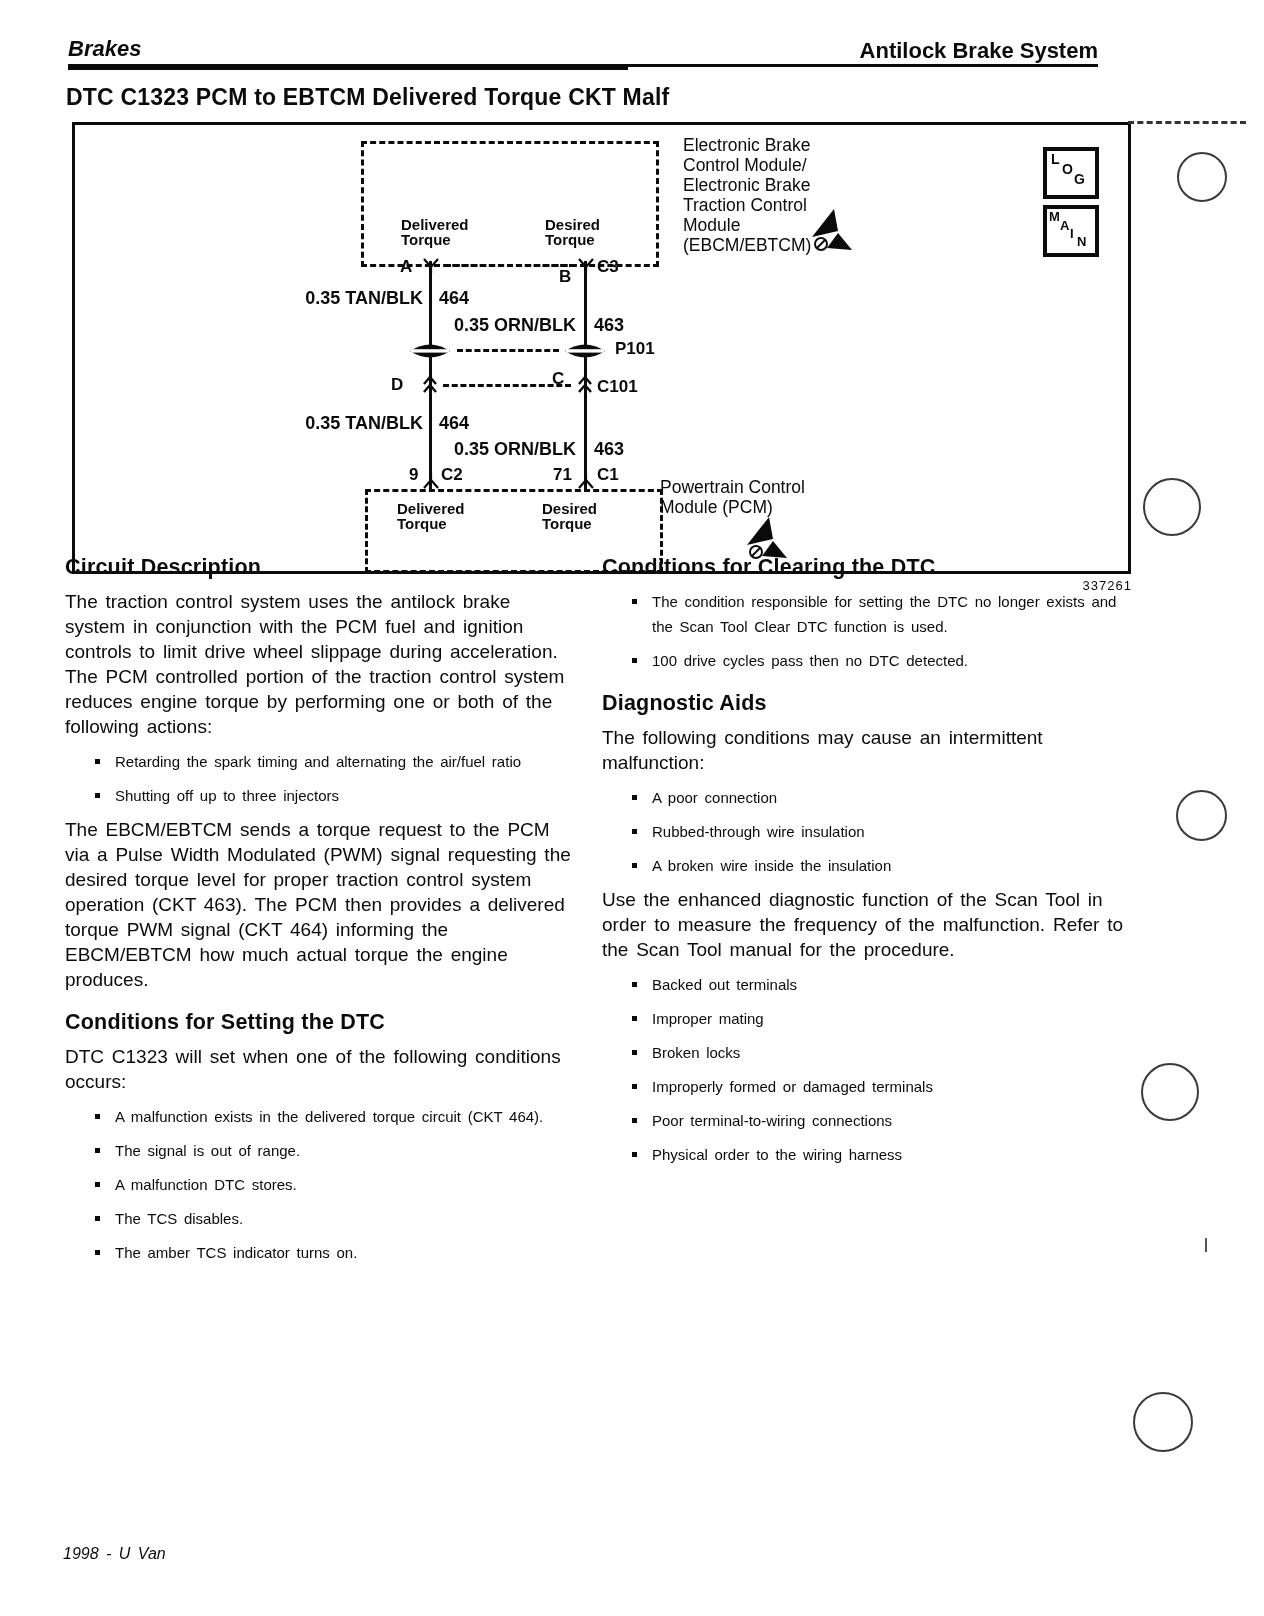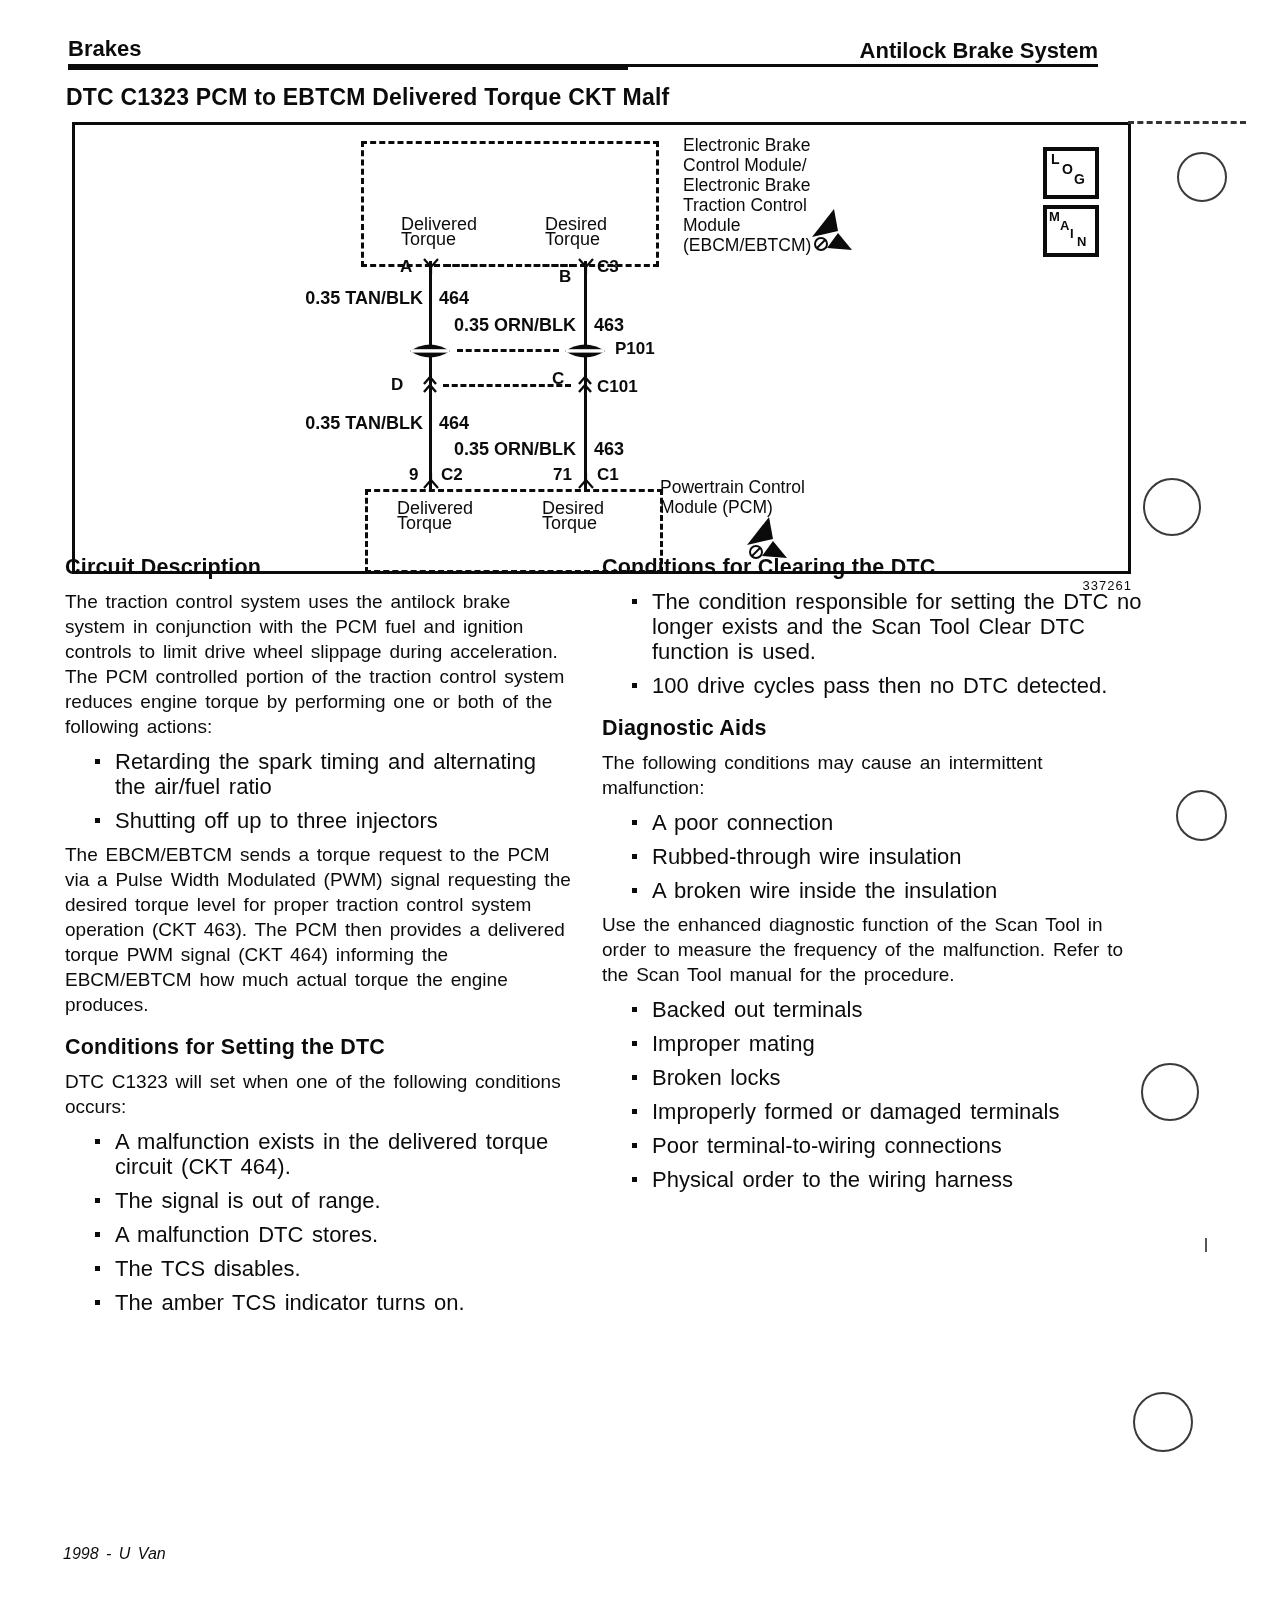--- a/index.html
+++ b/index.html
@@ -1,50 +1,50 @@
 <!DOCTYPE html>
 <html><head>
 <meta charset="utf-8">
 <style>
   html,body{margin:0;padding:0;background:#e8e8e8;}
   .page{position:relative;width:1264px;height:1616px;background:#ffffff;
         font-family:"Liberation Sans", sans-serif;color:#0b0b0b;overflow:hidden;}
   
-  .hdr-left{position:absolute;left:68px;top:36px;font-size:22px;font-weight:bold;}
+  .hdr-left{position:absolute;left:68px;top:36px;font-size:22px;font-weight:bold;font-style:italic;}
   .hdr-right{position:absolute;right:166px;top:38px;font-size:22px;font-weight:bold;}
   .hdr-rule{position:absolute;left:68px;top:64px;width:1030px;height:6px;background:#0b0b0b;}
   .hdr-rule:after{content:"";position:absolute;right:0;top:3px;width:470px;height:3px;background:#fff;}
   .page-title{position:absolute;left:66px;top:84px;font-size:23px;font-weight:bold;letter-spacing:.2px;}
   
   .frame{position:absolute;left:72px;top:122px;width:1053px;height:446px;border:3px solid #0b0b0b;}
   .dash-ext{position:absolute;left:1128px;top:121px;width:118px;border-top:3px dashed #333;}
   .fig-num{position:absolute;left:1020px;top:578px;width:112px;text-align:right;font-size:13px;letter-spacing:1px;}
   .dbox{position:absolute;border:3px dashed #0b0b0b;}
   .ebcm-box{left:286px;top:16px;width:292px;height:120px;}
   .pcm-box{left:290px;top:364px;width:292px;height:78px;}
-  .sm-label{position:absolute;font-size:18px;line-height:15px;font-weight:400;white-space:pre-line;}
+  .sm-label{position:absolute;font-size:15px;line-height:15px;font-weight:700;white-space:pre-line;}
   .mod-title{position:absolute;font-size:17.5px;line-height:20px;}
   .wire{position:absolute;width:3px;background:#0b0b0b;}
   .wlabel{position:absolute;font-size:18px;font-weight:600;}
   .plabel{position:absolute;font-size:17px;font-weight:600;}
   .dashline{position:absolute;border-top:3px dashed #0b0b0b;}
   .sym{position:absolute;}
   
   .tab{position:absolute;width:48px;height:44px;border:4px solid #0b0b0b;}
   .tab span{position:absolute;font-weight:bold;font-size:14px;}
   .tab-log{left:968px;top:22px;}
   .tab-main{left:968px;top:80px;}
   
   .col{position:absolute;top:555px;}
   .col-left{left:65px;width:507px;}
   .col-right{left:602px;width:541px;}
   .col h2{font-size:21.5px;font-weight:bold;margin:18px 0 9px 0;letter-spacing:.2px;}
   .col h2.first{margin-top:0;}
   .col p{font-size:19px;line-height:25px;margin:0 0 10px 0;word-spacing:2.5px;}
-  .bullet{display:flex;font-size:22px;line-height:25px;margin:2px 0 9px 0;padding-left:30px;word-spacing:2.5px;}
+  .bullet{display:flex;font-size:15px;line-height:25px;margin:2px 0 9px 0;padding-left:30px;word-spacing:2.5px;}
   .bullet .dot{width:20px;flex:0 0 20px;}
   .bullet .dot:before{content:"";display:block;width:5px;height:5px;background:#0b0b0b;margin-top:10px;}
   .bullet .bt{flex:1;}
   
   .hole{position:absolute;border:2px solid #3a3a3a;border-radius:50%;}
   .footer{position:absolute;left:63px;top:1545px;font-size:16px;font-style:italic;word-spacing:3px;}
   .tick{position:absolute;left:1205px;top:1238px;width:2px;height:14px;background:#555;}
 </style>
 </head>
 <body>

